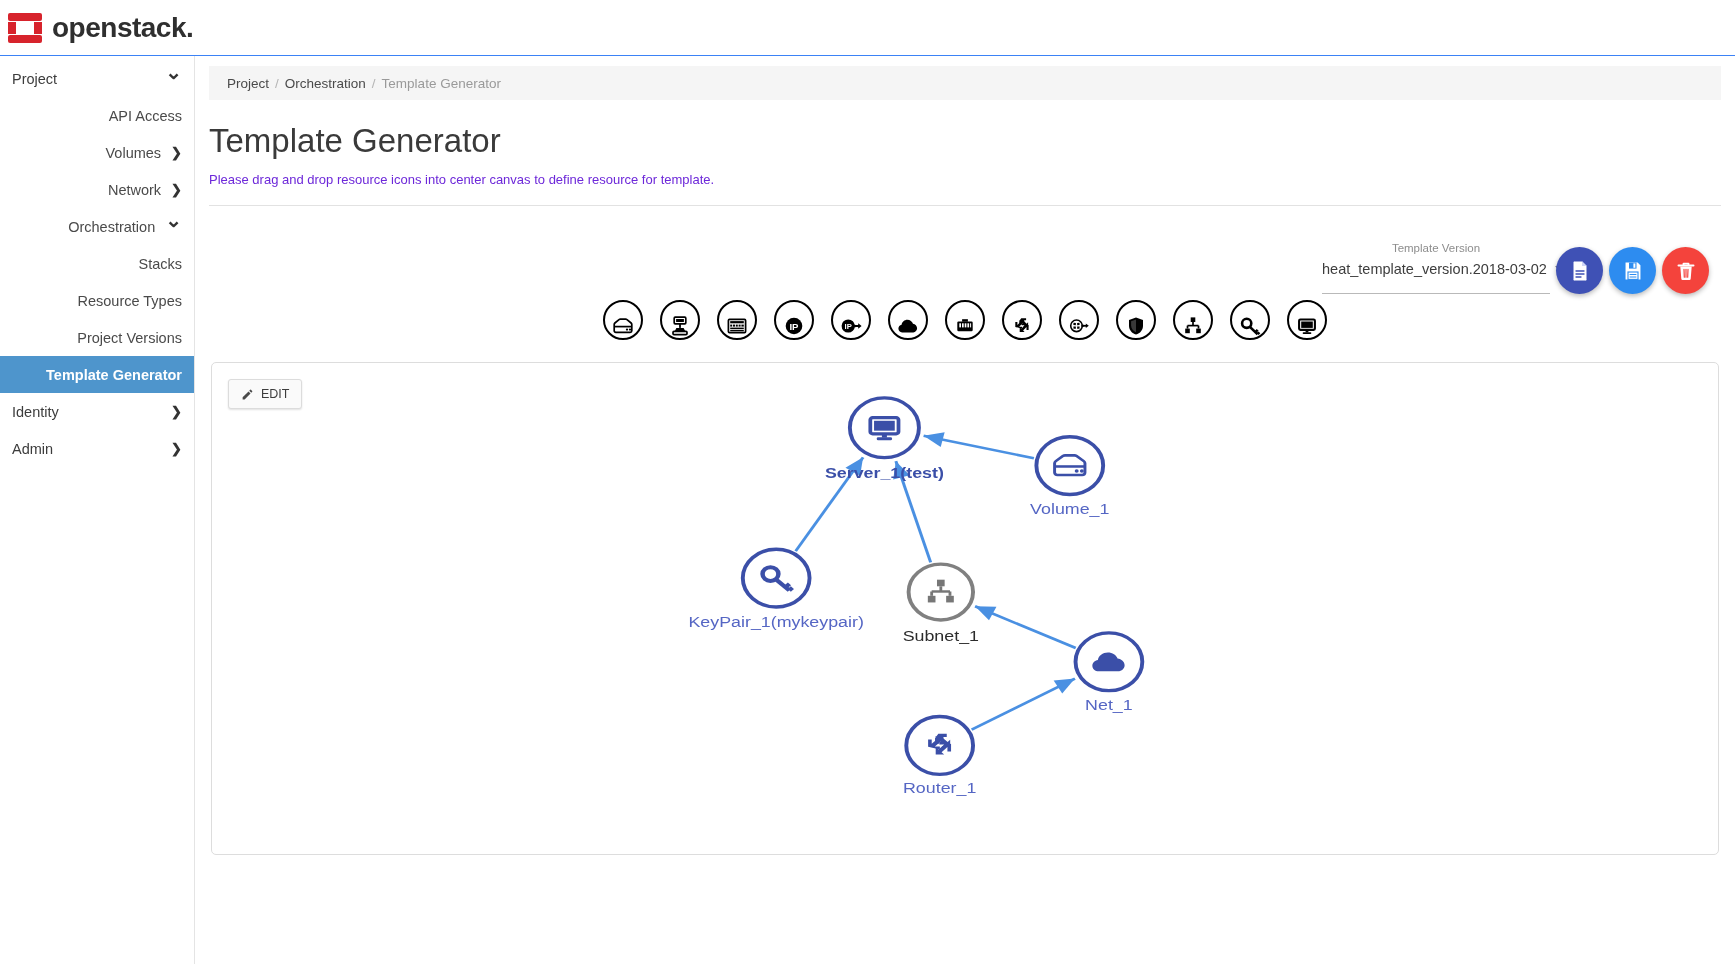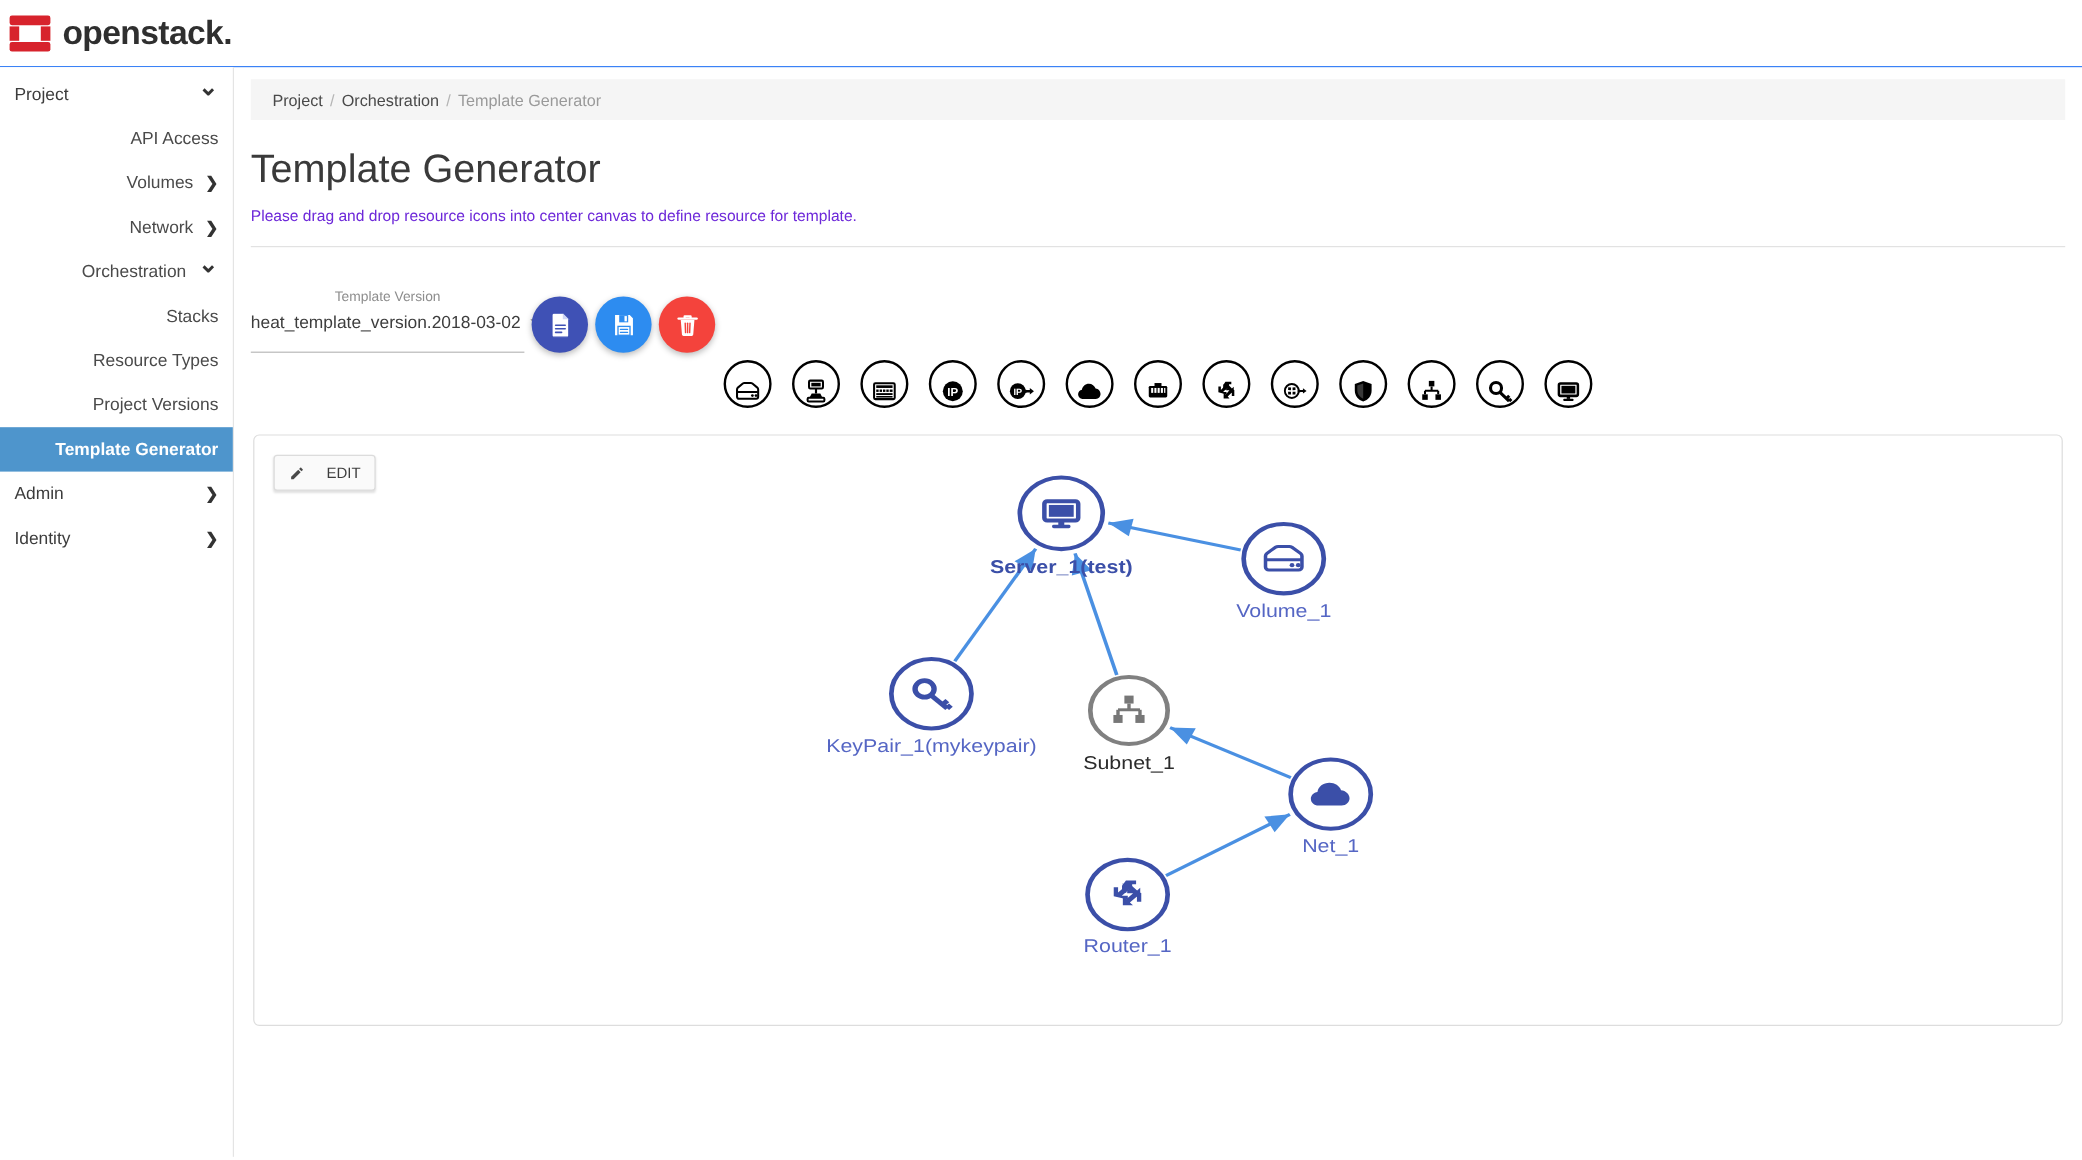--- a/index.html
+++ b/index.html
@@ -91,21 +91,21 @@
   }
   #page-subtitle {
     font-size: 13px; color: #6d28d9; margin-top: 12px;
   }
   #title-rule {
     border: none; border-top: 1px solid #e2e2e2; margin: 18px 0 0 0;
   }
 
   
   #toolbar {
-    display: flex; align-items: flex-end; 
+    display: flex; align-items: flex-end; justify-content: flex-end;
     gap: 6px; padding: 26px 12px 0 0; height: 88px;
   }
   #version-field { width: 228px; }
   #version-label {
     font-size: 11.5px; color: #8d8d8d; text-align: center; margin-bottom: 7px;
   }
   #version-select {
     display: flex; align-items: center; justify-content: space-between;
     border-bottom: 1px solid #b9b9b9;
     padding-bottom: 16px; cursor: pointer;
@@ -141,21 +141,21 @@
   #canvas-panel {
     position: relative;
     margin: 0 2px;
     height: 493px;
     border: 1px solid #dddddd;
     border-radius: 5px;
     background: #ffffff;
   }
   #edit-button {
     position: absolute; left: 16px; top: 16px;
-    display: flex; align-items: center; gap: 18px;
+    display: flex; align-items: center; gap: 7px;
     background: #fafafa; border: 1px solid #dcdcdc; border-radius: 3px;
     padding: 7px 12px; font-size: 12.5px; color: #3d3d3d;
     cursor: pointer; z-index: 5;
     box-shadow: 0 1px 2px rgba(0,0,0,0.12);
   }
   #edit-button svg { width: 13px; height: 13px; }
 
   #graph { position: absolute; inset: 0; }
   #graph svg { width: 100%; height: 100%; display: block; }
 
@@ -215,25 +215,25 @@
       <div class="nav-row leaf">
         <span class="nav-label">Resource Types</span>
       </div>
       <div class="nav-row leaf">
         <span class="nav-label">Project Versions</span>
       </div>
       <div class="nav-row leaf active">
         <span class="nav-label">Template Generator</span>
       </div>
       <div class="nav-row top">
+        <span class="nav-label">Identity</span>
+        <span class="chev right"></span>
+      </div>
+      <div class="nav-row top">
         <span class="nav-label">Admin</span>
-        <span class="chev right"></span>
-      </div>
-      <div class="nav-row top">
-        <span class="nav-label">Identity</span>
         <span class="chev right"></span>
       </div>
     </nav>
 
   <div id="main">
 
     <div id="breadcrumb">
         <span class="crumb">Project</span>
         <span class="sep">/</span>
         <span class="crumb">Orchestration</span>

